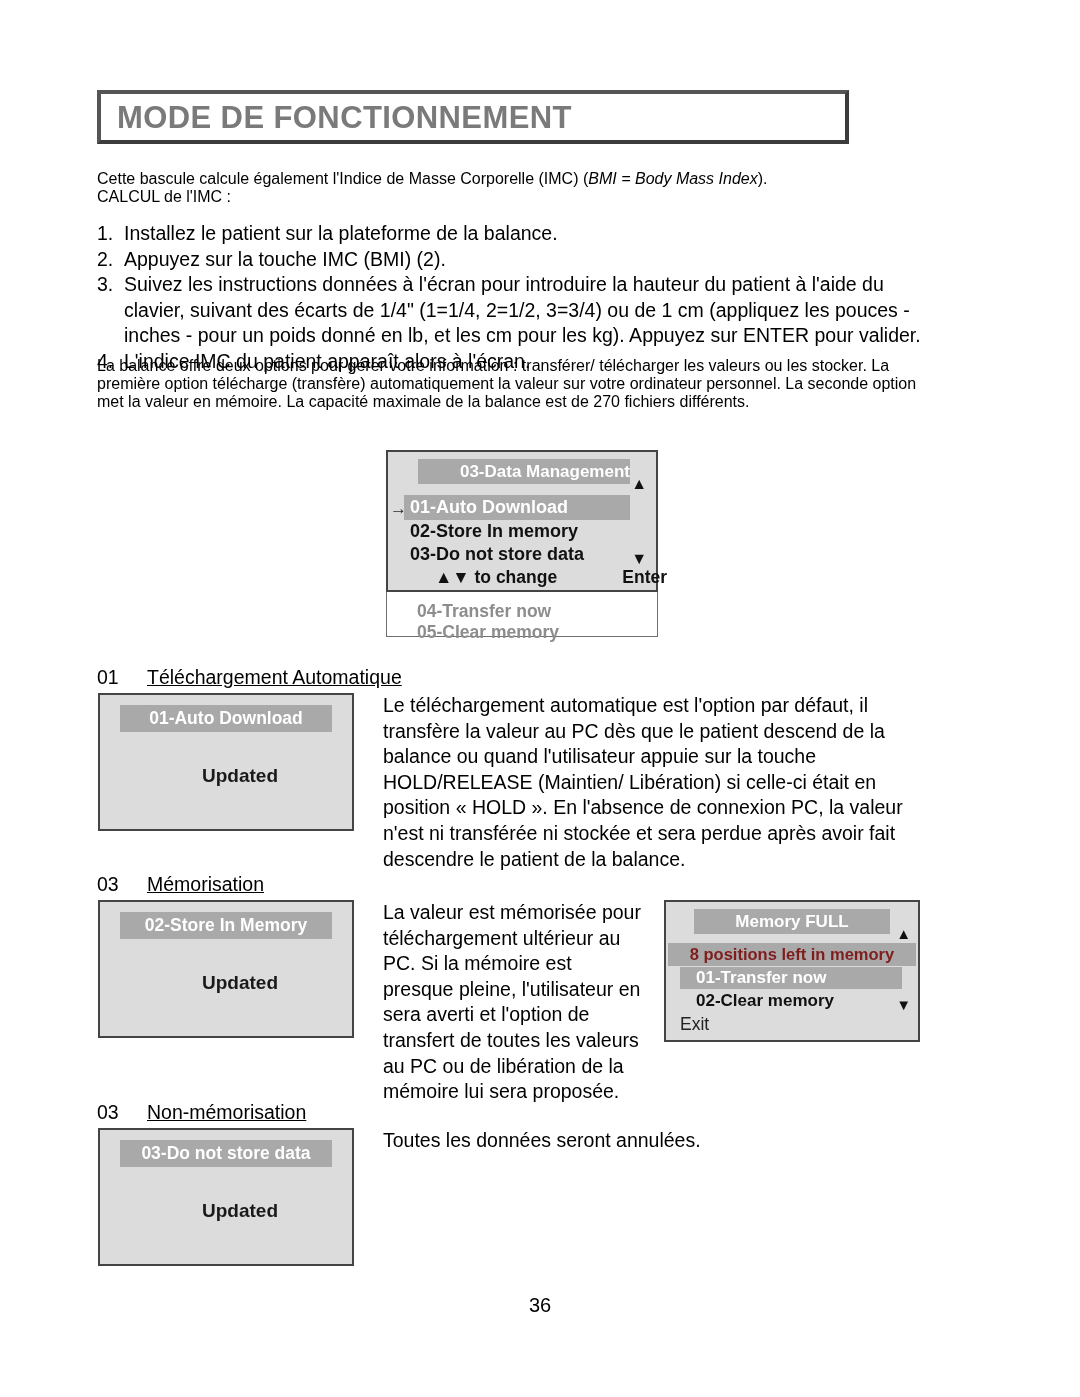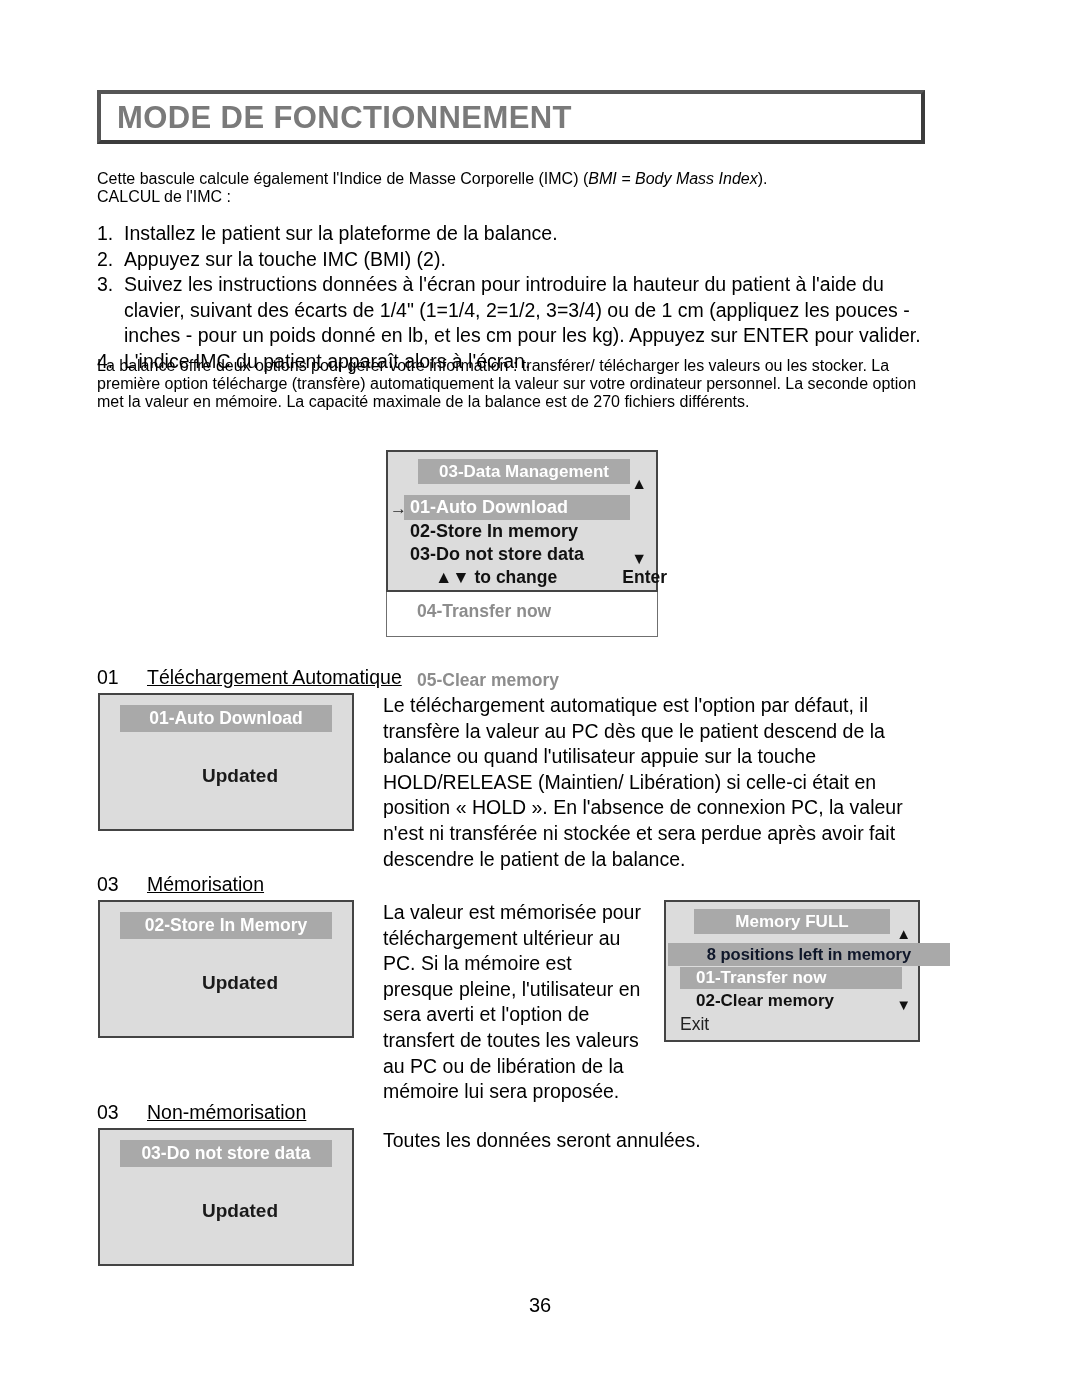--- a/index.html
+++ b/index.html
@@ -21,21 +21,21 @@
     left: 0; top: 0;
     width: 1080px;
     height: 1397px;
   }
 
   
   .header-box {
     position: absolute;
     left: 97px;
     top: 90px;
-    width: 828px;
+    width: 752px;
     height: 54px;
     box-sizing: border-box;
     background: #ffffff;
     border: 4px solid #555555;
     border-right-color: #3c3c3c;
     border-bottom-color: #3c3c3c;
     box-shadow: inset 0 0 0 2px #ffffff;
     display: flex;
     align-items: center;
   }
@@ -149,21 +149,21 @@
   .dm-title {
     position: absolute;
     left: 30px; top: 7px;
     width: 212px;
     height: 25px;
     background: #a9a9a9;
     color: #ffffff;
     font-weight: bold;
     font-size: 17px;
     line-height: 25px;
-    text-align: center;
+    text-align: right;
     white-space: nowrap;
   }
   .dm-sel {
     position: absolute;
     left: 16px; top: 43px;
     width: 226px;
     height: 25px;
     background: #a9a9a9;
     color: #ffffff;
     font-weight: bold;
@@ -221,21 +221,21 @@
   .dm-ghost {
     position: absolute;
     left: 30px;
     font-weight: bold;
     font-size: 17.5px;
     line-height: 22px;
     color: #8d8d8d;
     white-space: nowrap;
   }
   .dm-ghost-1 { top: 8px; }
-  .dm-ghost-2 { top: 29px; margin-top: 48px; }
+  .dm-ghost-2 { top: 29px; }
 
   
   #memory-full-panel {
     position: absolute;
     left: 664px;
     top: 900px;
     width: 256px;
     height: 142px;
     box-sizing: border-box;
     background: #dcdcdc;
@@ -250,24 +250,24 @@
     color: #ffffff;
     font-weight: bold;
     font-size: 17px;
     line-height: 25px;
     text-align: center;
     white-space: nowrap;
   }
   .mf-positions {
     position: absolute;
     left: 2px; top: 41px;
-    width: 282px;
+    width: 248px;
     height: 23px;
     background: #a9a9a9;
-    color: #0f172a;
+    color: #7f1d1d;
     font-weight: bold;
     font-size: 16.5px;
     line-height: 23px;
     text-align: center;
     white-space: nowrap;
   }
   .mf-sel {
     position: absolute;
     left: 14px; top: 65px;
     width: 222px;

